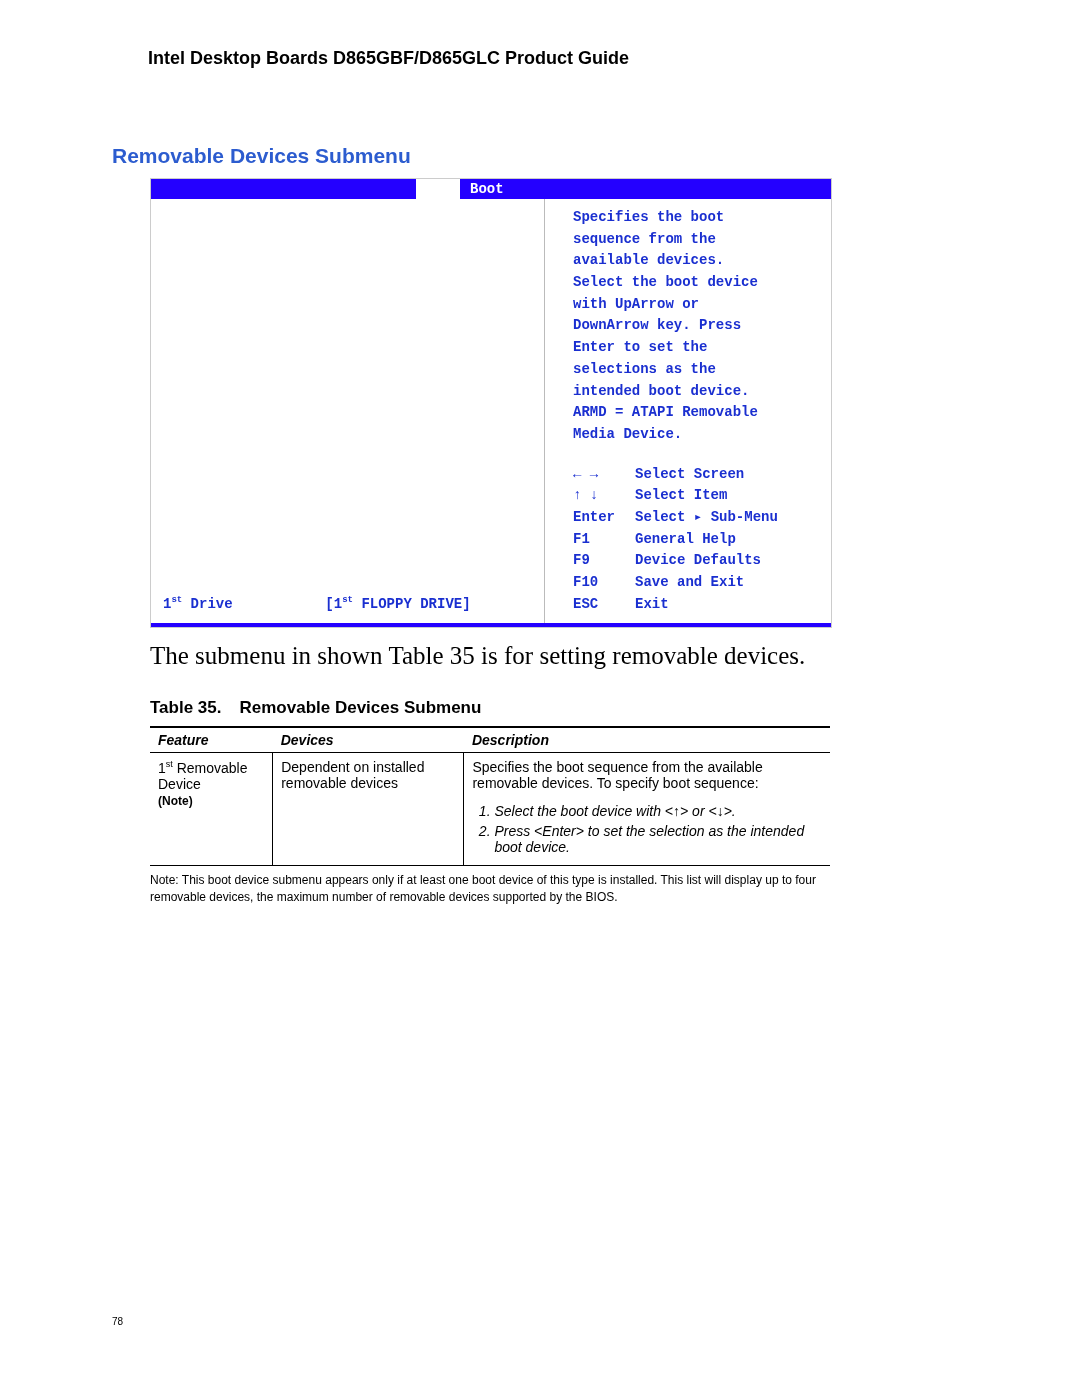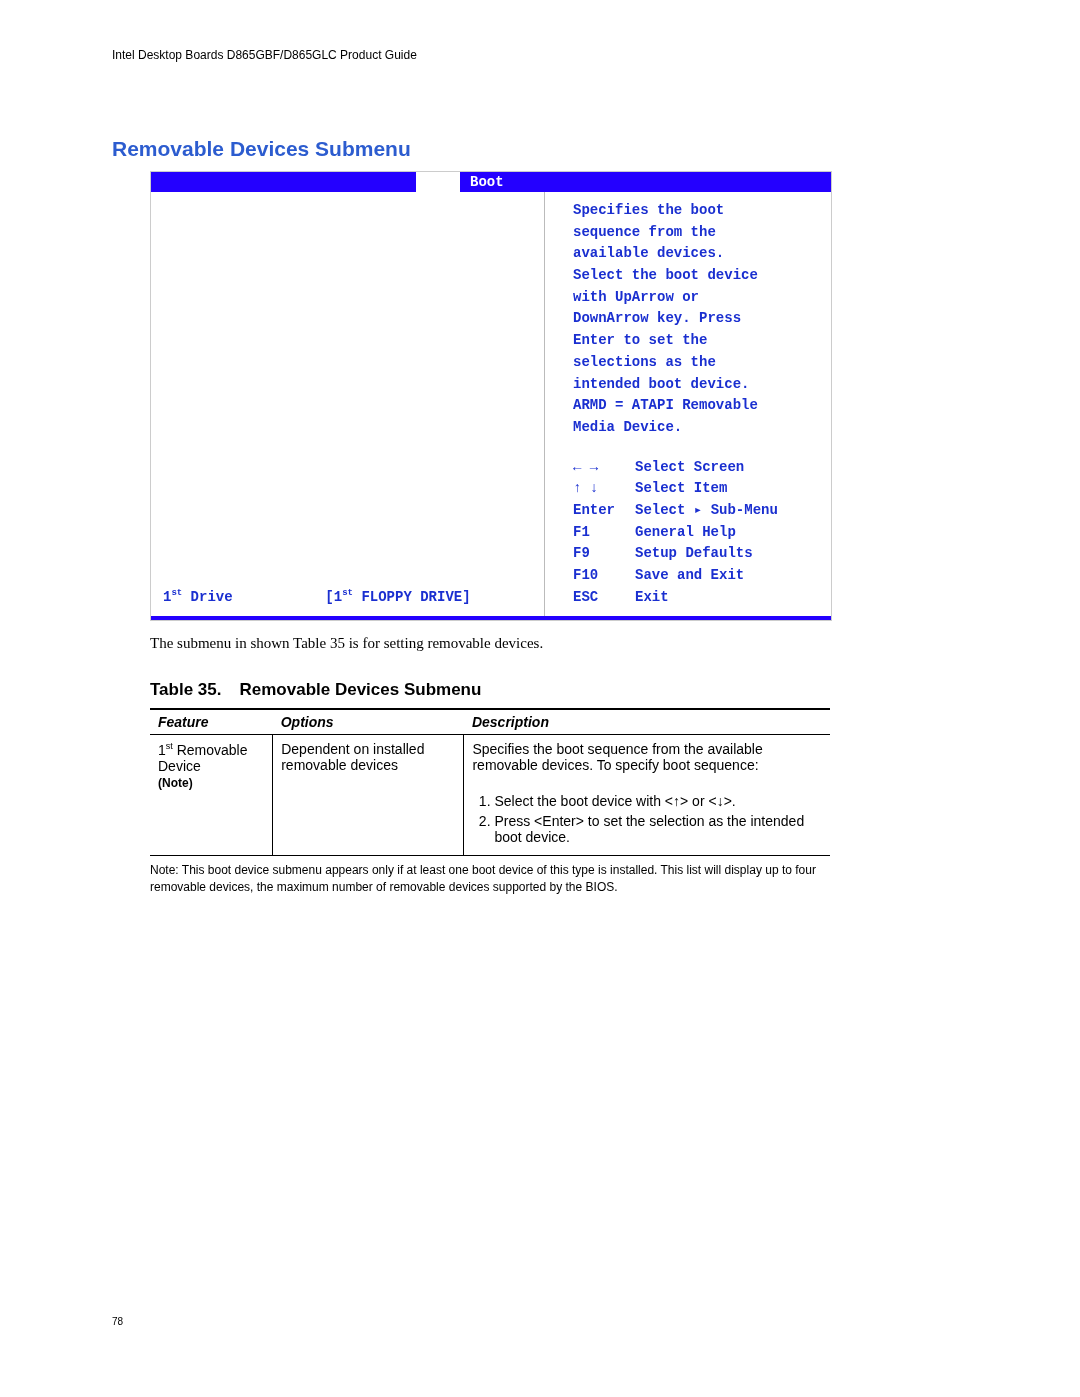--- a/index.html
+++ b/index.html
@@ -1,47 +1,47 @@
 <!DOCTYPE html>
 <html><head>
 <meta charset="utf-8">
 <style>
 body { margin:0; background:#fff; font-family:Arial,Helvetica,sans-serif; color:#000; width:1080px; height:1397px; position:relative; }
 .page { padding:48px 75px 0 112px; }
-.doc-header { font-weight:normal; font-size:12px; margin-bottom:75px; }
+.doc-header { font-weight:bold; font-size:18px; margin-bottom:75px;margin-left:36px; }
 .h2 { color:#2c5ccf; font-weight:bold; font-size:21px; margin-bottom:10px; }
 .bios { margin-left:38px; width:680px; border:1px solid #ccc; font-family:"Courier New",monospace; font-size:14px; color:#1a2fd0; font-weight:bold; }
 .bios-titlebar { display:flex; }
 .bios-titlebar .spacer-l,.bios-titlebar .spacer-r { background:#2400ff; }
 .bios-titlebar .spacer-l { width:265px; height:20px; }
 .bios-titlebar .boot { background:#2400ff; color:#fff; padding:2px 10px; flex:0 0 auto; }
 .bios-titlebar .spacer-m { flex:0 0 44px; }
 .bios-titlebar .spacer-r { flex:1; }
 .bios-body { display:flex;align-items:flex-end; }
 .bios-left { flex:1; padding:8px 12px; line-height:1.6; }
 .row { display:flex; }
 .row .c1 { width:44%; }
 .row .c2 { flex:1; }
 .sup { font-size:9px; vertical-align:super; }
 .bios-right { width:230px; border-left:1px solid #bbb; padding:8px 28px; line-height:1.55; }
 .help-block { margin-top:18px; }
 .hrow { display:flex; }
 .hrow .k { width:62px; }
 .gray-bar { background:#2400ff; height:4px; }
-.after-bios { margin:14px 0 28px 38px; font-family:'Times New Roman',serif; font-size:15px; }
+.after-bios { margin:14px 0 28px 38px; font-family:'Times New Roman',serif; font-size:25px; }
 .tbl-title { margin-left:38px; font-weight:bold; font-size:17px; margin-bottom:8px; }
 .tbl-title .gap { display:inline-block; width:18px; }
 table.spec { margin-left:38px; border-collapse:collapse; width:680px; font-size:14px; }
 table.spec th { text-align:left; padding:4px 8px; border-bottom:1px solid #000; border-top:2px solid #000;font-style:italic; }
 table.spec td { padding:6px 8px; border-bottom:1px solid #000; vertical-align:top; }
 table.spec td.mid { border-right:1px solid #000; border-left:1px solid #000; }
 .note-sm { font-size:12px;font-weight:bold; }
 .footnote { margin-left:38px; margin-top:6px; font-size:12px; line-height:1.35; width:680px; }
 .page-num { position:absolute; bottom:70px; left:112px; font-size:10px; }
-ol.steps { margin:20px 0 0 0; padding-left:22px; }
+ol.steps { margin:12px 0 0 0; padding-left:22px;font-style:italic; }
 ol.steps li { margin-bottom:4px; }
 </style>
 </head>
 <body>
 
 <div class="page">
   <div class="doc-header">Intel Desktop Boards D865GBF/D865GLC Product Guide</div>
 
   <div class="h2">Removable Devices Submenu</div>
 
@@ -87,21 +87,21 @@
           <div class="hrow">
               <div class="k">Enter</div>
               <div>Select ▸ Sub-Menu</div>
             </div>
           <div class="hrow">
               <div class="k">F1</div>
               <div>General Help</div>
             </div>
           <div class="hrow">
               <div class="k">F9</div>
-              <div>Setup Defaults</div>
+              <div>Device Defaults</div>
             </div>
           <div class="hrow">
               <div class="k">F10</div>
               <div>Save and Exit</div>
             </div>
           <div class="hrow">
               <div class="k">ESC</div>
               <div>Exit</div>
             </div>
         </div>
@@ -113,21 +113,21 @@
   <div class="after-bios">The submenu in shown Table 35 is for setting removable devices.</div>
 
   <div class="tbl-title">
     <span>Table 35.</span><span class="gap"></span><span>Removable Devices Submenu</span>
   </div>
 
   <table class="spec">
     <tbody>
         <tr>
       <th>Feature</th>
-      <th>Options</th>
+      <th>Devices</th>
       <th>Description</th>
     </tr>
     <tr>
       <td>
         <span>1</span><span class="sup">st</span><span> Removable Device</span><br>
         <span class="note-sm">(Note)</span>
       </td>
       <td class="mid">Dependent on installed removable devices</td>
       <td>
         <span>Specifies the boot sequence from the available removable devices.  To specify boot sequence:</span>

